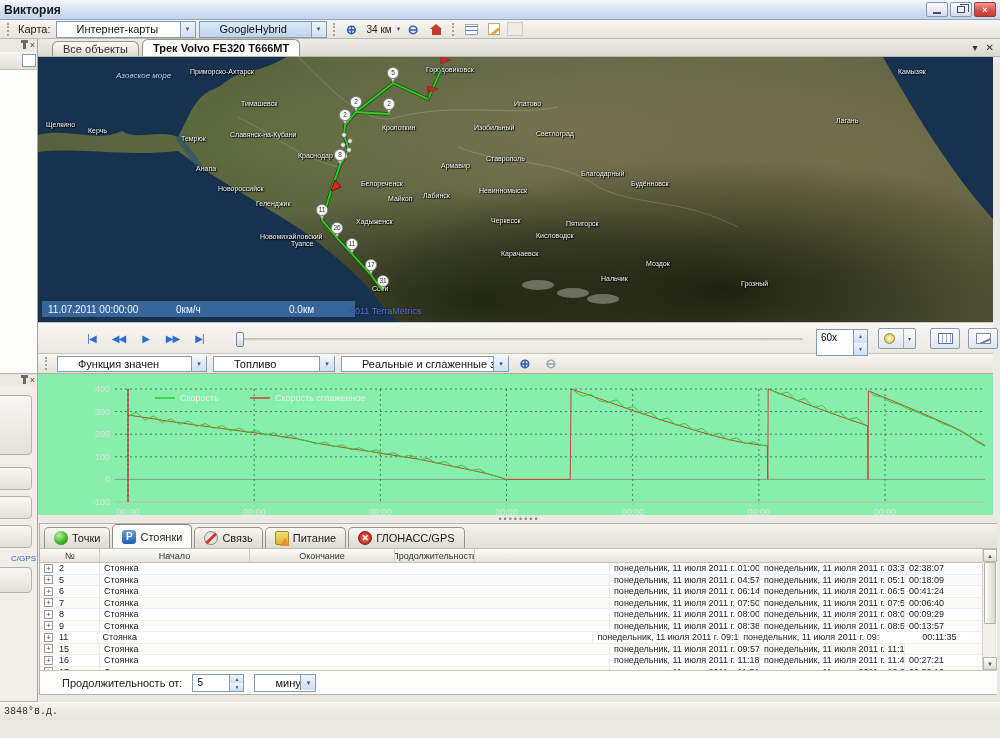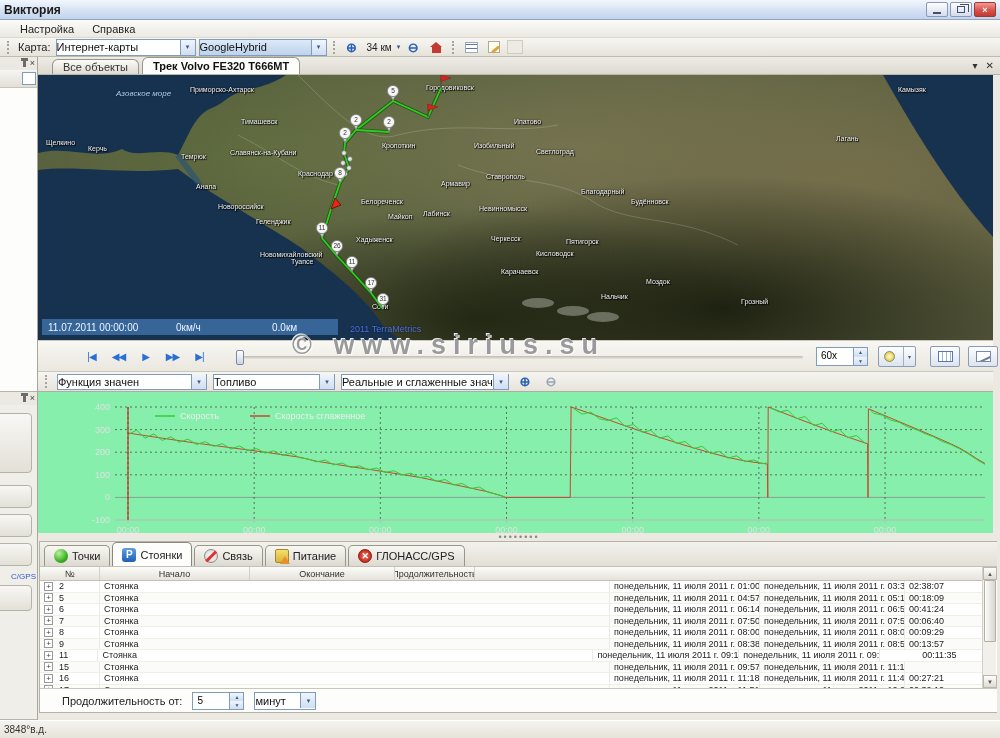--- a/index.html
+++ b/index.html
@@ -20,21 +20,21 @@
   .restorebox { width:8px; height:7px; border:1px solid #44506b; background:transparent; position:relative;}
   .restorebox:after{ content:""; position:absolute; left:2px; top:-3px; width:8px; height:7px; border:1px solid #44506b; border-bottom:none; border-left:none;}
 
   
   .menubar { height:18px; background:linear-gradient(#fbfbf9,#ece9e2); display:flex; align-items:center; padding-left:12px; gap:2px; border-bottom:1px solid #dcd9d0;}
   .menuitem { font-size:11px; padding:1px 8px; color:#222; }
   .toolbar { height:19px; background:linear-gradient(#f7f6f2,#e6e3da); border-bottom:1px solid #bdbab0; display:flex; align-items:center; padding-left:4px; gap:3px;}
   .grip { width:3px; height:13px; border-left:2px dotted #a7a49a; margin:0 3px; }
   .tlabel { font-size:11px; color:#222; padding:0 2px;}
   .combo { height:17px; background:#fff; border:1px solid #7f9db9; display:flex; align-items:center; font-size:11px; color:#111; }
-  .combo .cval { flex:1; padding:0 0; white-space:nowrap; overflow:hidden; }
+  .combo .cval { flex:1; padding:0 20px; white-space:nowrap; overflow:hidden; }
   .cbarrow { width:15px; height:15px; border-left:1px solid #7f9db9; background:linear-gradient(#f0f5fc,#cfdef2);
     display:flex; align-items:center; justify-content:center; font-size:7px; color:#3a5a83; }
   .combo.hl { background:linear-gradient(#dce9f8,#bed3ec); }
   .tbtn { height:17px; min-width:20px; display:flex; align-items:center; justify-content:center; font-size:12px; color:#2a62b5; padding:0 2px;}
   .magglyph { font-size:13px; color:#2a62b5; font-weight:bold;}
   .magglyph.dim{ color:#98a7b8;}
   .homeicon { width:13px; height:11px; position:relative; }
   .homeicon:before{ content:""; position:absolute; left:0; top:0; border-left:6.5px solid transparent; border-right:6.5px solid transparent; border-bottom:5px solid #c23b32;}
   .homeicon:after{ content:""; position:absolute; left:2px; top:5px; width:9px; height:6px; background:#c23b32;}
   .listicon { width:13px; height:11px; background:repeating-linear-gradient(#fff 0 1px, #5b77a8 1px 2.5px, #fff 2.5px 4px); border:1px solid #9aa8c0;}
@@ -73,30 +73,30 @@
     radial-gradient(ellipse 620px 240px at 86% 38%, rgba(125,114,78,.75), transparent 72%),
     radial-gradient(ellipse 520px 200px at 56% 28%, rgba(133,128,90,.6), transparent 70%),
     radial-gradient(ellipse 430px 190px at 24% 32%, rgba(97,112,62,.75), transparent 70%),
     linear-gradient(#57603e,#585b3f); width:955px;}
   .map svg.overlay { position:absolute; left:0; top:0; }
   .maplabel { position:absolute; font-size:7px; color:#f2f2f2; text-shadow:0 0 2px #000, 1px 1px 1px #000; white-space:nowrap;}
   .maplabel.sea { color:#a9cdec; font-style:italic; font-size:8px; text-shadow:0 0 2px #0a2035;}
   .mapstatus { position:absolute; left:4px; bottom:5px; height:16px; background:rgba(62,112,168,.82); color:#eaf3ff;
     font-size:10px; display:flex; align-items:center; gap:0; padding:0 6px; }
   .mapstatus span { display:inline-block; }
-  .ms-dt { width:128px;} .ms-sp { width:96px;} .ms-di { width:60px;}
+  .ms-dt { width:128px;} .ms-sp { width:113px;} .ms-di { width:60px;}
   .mapcopy { position:absolute; left:312px; bottom:6px; font-size:9px; color:#4a6fe0; text-shadow:0 0 2px rgba(0,0,0,.5);}
 
   
   .playbar { height:32px; width:955px; background:linear-gradient(#f8f7f3,#e9e7de); border-top:1px solid #c9c6bc; border-bottom:1px solid #c9c6bc;
     display:flex; align-items:center; position:relative;}
   .pbtn { width:27px; height:22px; font-size:10px; color:#2a6fd6; display:flex; align-items:center; justify-content:center; letter-spacing:-1px;}
   .slider { position:absolute; left:200px; top:15px; width:565px; height:3px; background:linear-gradient(#bdbab0,#e8e6dd); border-radius:2px;}
   .sliderthumb { position:absolute; left:-2px; top:-6px; width:8px; height:15px; background:linear-gradient(#fdfdfd,#cfd6e2); border:1px solid #7a8aa5; border-radius:2px;}
-  .spin { position:absolute; height:19px; background:#fff; border:1px solid #7f9db9; display:flex; font-size:10px;}
+  .spin { position:absolute; height:27px; background:#fff; border:1px solid #7f9db9; display:flex; font-size:10px;}
   .spin .sval { flex:1; padding:2px 4px;}
   .spinarrows { width:14px; border-left:1px solid #7f9db9; display:flex; flex-direction:column;}
   .spinarrows div { flex:1; background:linear-gradient(#f0f5fc,#cfdef2); font-size:5px; color:#3a5a83; display:flex; align-items:center; justify-content:center;}
   .pb-speed { left:778px; top:6px; width:52px;}
   .splitbtn { position:absolute; left:840px; top:5px; width:38px; height:21px; border:1px solid #8b9cb5; border-radius:2px; background:linear-gradient(#fdfdfd,#dde4ef); display:flex; align-items:center;}
   .bulb { width:11px; height:11px; border-radius:50%; background:radial-gradient(#fffce2,#ead75f 60%,#c9b23e); border:1px solid #8f8a66; margin-left:5px;}
   .splitarrow { margin-left:auto; width:12px; height:100%; border-left:1px solid #9fb0c6; font-size:6px; color:#3a5a83; display:flex; align-items:center; justify-content:center;}
   .framedbtn { position:absolute; top:5px; width:30px; height:21px; border:1px solid #8b9cb5; border-radius:2px; background:linear-gradient(#fdfdfd,#dde4ef); display:flex; align-items:center; justify-content:center;}
   .gridicon { width:15px; height:11px; border:1px solid #5b77a8; background:
      repeating-linear-gradient(90deg,#fff 0 3px,#9db4d8 3px 4px), repeating-linear-gradient(#fff 0 2.5px,#9db4d8 2.5px 3.5px);}
@@ -143,21 +143,21 @@
   .vthumb { position:absolute; top:13px; left:1px; width:12px; height:62px; background:linear-gradient(90deg,#fdfdfc,#d8d5cc); border:1px solid #b3b0a6; border-radius:1px;}
 
   
   .filterbar { height:24px; border-top:1px solid #c9c6bc; background:#fdfdfb; display:flex; align-items:center; gap:10px; padding-left:22px; position:relative;}
   .filterbar .flabel { font-size:11px; color:#222;}
   .fspin { position:static; width:52px; height:18px;}
   .fcombo { width:62px; height:18px;}
 
   
   .statusbar { height:18px; background:linear-gradient(#f4f3ee,#e6e3da); border-top:1px solid #fff; box-shadow:0 -1px 0 #b6b3a8;
-    display:flex; align-items:center; padding-left:4px; font-size:10px; color:#333;}
+    display:flex; align-items:center; padding-left:4px; font-size:10px; color:#333;font-family:Liberation Mono, monospace;}
 
   
   .watermark { position:absolute; left:292px; top:330px; font-size:27px; font-weight:bold; letter-spacing:7px;
     color:rgba(125,125,125,.78); text-shadow:1px 1px 0 rgba(255,255,255,.9), -1px -1px 0 rgba(255,255,255,.9); z-index:40; pointer-events:none;}
 </style>
 </head>
 <body>
 
 <div id="app">
 
@@ -167,24 +167,20 @@
       <span class="wbtn">
           <span class="minbar"></span>
         </span>
       <span class="wbtn">
           <span class="restorebox"></span>
         </span>
       <span class="wbtn close">×</span>
     </span>
   </div>
 
-  <div class="menubar">
-    <span class="menuitem">Настройка</span>
-    <span class="menuitem">Справка</span>
-  </div>
 
   <div class="toolbar">
     <span class="grip"></span>
     <span class="tlabel">Карта:</span>
     <span class="combo" style="width:140px">
       <span class="cval">Интернет-карты</span>
       <span class="cbarrow">▾</span>
     </span>
     <span class="combo hl" style="width:128px">
       <span class="cval">GoogleHybrid</span>
@@ -712,14 +708,13 @@
           </span>
         </div>
       </div>
     </div>
   </div>
 
   <div class="statusbar">
     <span>3848°в.д.</span>
   </div>
 
-  <div class="watermark">© www.sirius.su</div>
 </div>
 
 </body></html>

